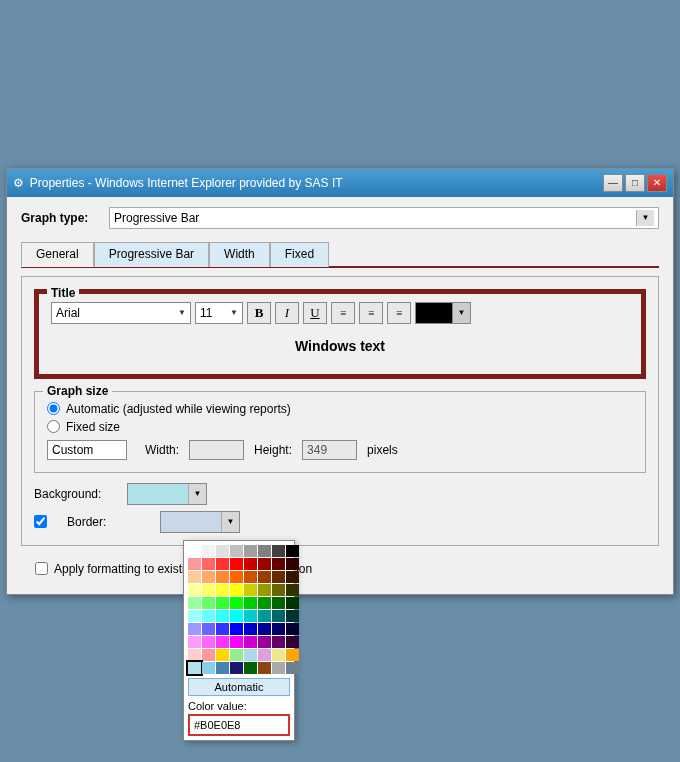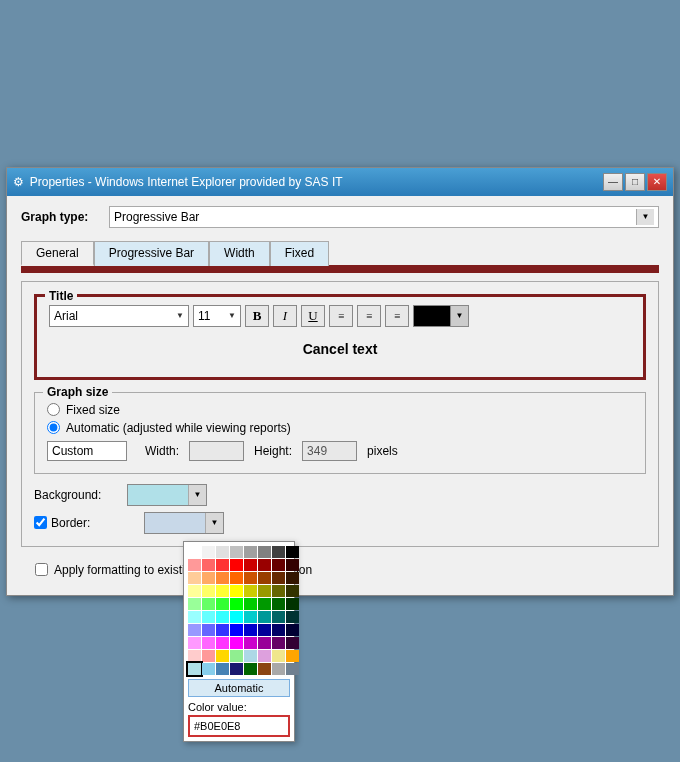--- a/index.html
+++ b/index.html
@@ -90,21 +90,21 @@
       display: flex;
       align-items: center;
       justify-content: center;
       height: 100%;
       font-size: 8px;
     }
     
     .tabs {
       display: flex;
       gap: 0;
-      border-bottom: 8px solid #7f1d1d;
+      border-bottom: 2px solid #7f1d1d;
     }
     .tab {
       padding: 4px 14px;
       border: 1px solid #aaa;
       border-bottom: none;
       background: #d8eaf5;
       cursor: pointer;
       font-size: 12px;
       position: relative;
       top: 1px;
@@ -115,21 +115,21 @@
       font-weight: normal;
     }
     
     .content-area {
       border: 1px solid #aaa;
       padding: 12px;
       background: #f0f0f0;
       position: relative;
     }
     .fieldset-group {
-      border: 3px solid #7f1d1d;
+      border: 5px solid #7f1d1d;
       padding: 8px 12px 12px;
       margin-bottom: 12px;
       position: relative;
       background: #f0f0f0;
     }
     .fieldset-legend {
       position: absolute;
       top: -8px;
       left: 8px;
       background: #f0f0f0;
@@ -316,21 +316,21 @@
       align-items: center;
       gap: 8px;
     }
     .prop-label {
       font-size: 12px;
       min-width: 85px;
     }
     .checkbox-row {
       display: flex;
       align-items: center;
-      gap: 4px;
+      gap: 20px;
     }
     
     .apply-row {
       display: flex;
       align-items: center;
       gap: 6px;
       margin: 8px 14px;
     }
     .footer-buttons {
       display: flex;
@@ -431,33 +431,33 @@
               <span>U</span>
             </div>
           <div class="format-btn" style="font-size:11px;">≡</div>
           <div class="format-btn" style="font-size:11px;">≡</div>
           <div class="format-btn" style="font-size:11px;">≡</div>
           <div class="color-swatch-btn">
             <div style="flex:1;height:100%;background:black;"></div>
             <div class="swatch-arrow">▼</div>
           </div>
         </div>
-        <div class="sample-text-area">Cancel text</div>
+        <div class="sample-text-area">Windows text</div>
       </div>
 
       <div class="graph-size-fieldset" style="position:relative;">
         <span class="fieldset-legend">Graph size</span>
 
+        <div class="radio-row">
+          <input type="radio" name="graphsize" checked="" style="">
+          <span>Automatic (adjusted while viewing reports)</span>
+        </div>
         <div class="radio-row">
           <input type="radio" name="graphsize" style="">
           <span>Fixed size</span>
-        </div>
-        <div class="radio-row">
-          <input type="radio" name="graphsize" checked="" style="">
-          <span>Automatic (adjusted while viewing reports)</span>
         </div>
 
         <div class="dim-row">
           <input class="custom-input" type="text" value="Custom" style="">
           <span style="margin-left:8px;">Width:</span>
           <input class="dim-input" type="text" value="" style="">
           <span>Height:</span>
           <input class="dim-input" type="text" value="349" style="">
           <span>pixels</span>
         </div>

